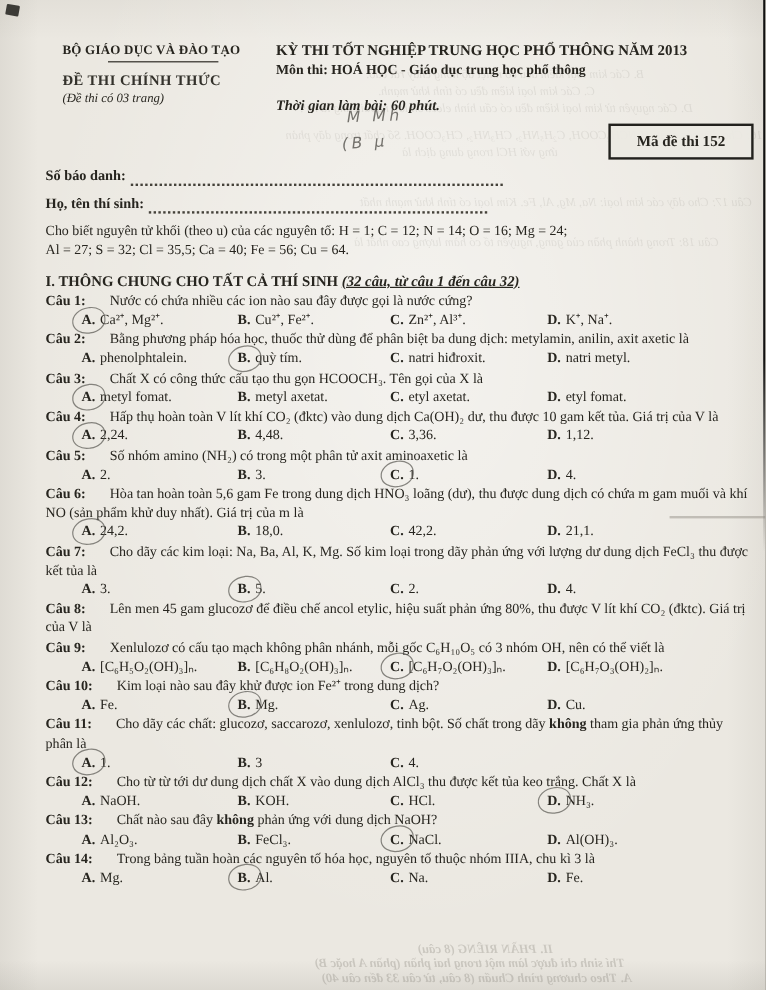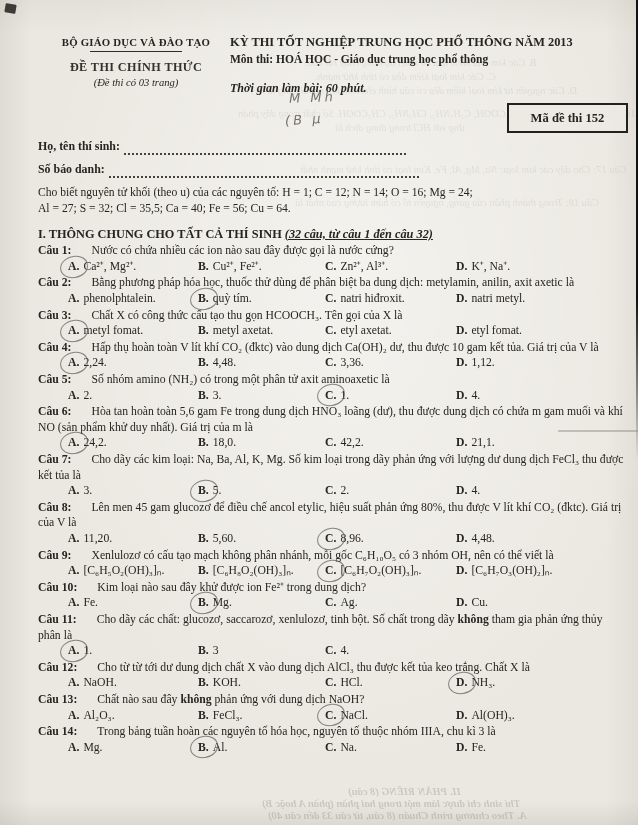--- a/index.html
+++ b/index.html
@@ -12,21 +12,21 @@
       linear-gradient(180deg, rgba(120,115,105,.07), rgba(0,0,0,0) 4%, rgba(0,0,0,0) 97%, rgba(110,105,95,.12)),
       #ebe8e1;
   }
   
   .corner-mark{position:absolute;top:4px;left:5px;width:11px;height:9px;background:#3c3b37;transform:rotate(10deg);border-radius:1px;}
   .edge-line-right{position:absolute;top:0;right:0;width:2px;height:460px;background:linear-gradient(#111 65%,rgba(17,17,17,0));}
   .streak{position:absolute;top:430px;right:0;width:80px;height:2px;background:#8c887e;opacity:.45;}
   .bt{position:absolute;transform:scaleX(-1);color:#6b675e;opacity:.12;font-size:10.3px;font-style:italic;white-space:nowrap;pointer-events:none;}
   .bt.strong{opacity:.25;font-weight:bold;font-size:10.6px;}
   
-  .hdr-left{position:absolute;left:52px;top:36px;width:168px;text-align:center;}
+  .hdr-left{position:absolute;left:52px;top:36px;width:168px;}
   .ministry{font-weight:bold;font-size:10.8px;letter-spacing:.2px;}
   .ministry-rule{width:92px;height:1.4px;background:#2e2c26;margin:3px auto 8px auto;}
   .exam-type{font-weight:bold;font-size:12.2px;letter-spacing:.4px;color:#34322c;}
   .pages-note{font-style:italic;font-size:10.6px;margin-top:2px;}
   .hdr-right{position:absolute;left:230px;top:35px;width:400px;}
   .exam-title{font-weight:bold;font-size:12.4px;}
   .subject-line{font-weight:bold;font-size:11.5px;margin-top:3px;}
   .duration-line{font-weight:bold;font-style:italic;font-size:12px;margin-top:16px;}
   .hw{position:absolute;font-family:"DejaVu Sans",sans-serif;font-style:italic;color:#55534e;opacity:.8;letter-spacing:3px;}
   .hw1{top:90px;left:289px;font-size:13px;transform:rotate(-2deg);}
@@ -90,26 +90,26 @@
   <div class="hw hw1">M Mh</div>
   <div class="hw hw2">(B µ</div>
 
   <div class="code-box">
     <span>Mã đề thi 152</span>
   </div>
 
   <div class="content">
 
     <div class="cand-row">
+      <span class="cand-label">Số báo danh:</span>
+      <span class="dotline dot-id"></span>
+    </div>
+    <div class="cand-row">
       <span class="cand-label">Họ, tên thí sinh:</span>
       <span class="dotline dot-name"></span>
-    </div>
-    <div class="cand-row">
-      <span class="cand-label">Số báo danh:</span>
-      <span class="dotline dot-id"></span>
     </div>
 
     <p class="atomic">Cho biết nguyên tử khối (theo u) của các nguyên tố: H = 1; C = 12; N = 14; O = 16; Mg = 24;</p>
     <p class="atomic">Al = 27; S = 32; Cl = 35,5; Ca = 40; Fe = 56; Cu = 64.</p>
 
     <p class="section-head">
       <span>I. THÔNG CHUNG CHO TẤT CẢ THÍ SINH</span>
       <span class="section-note">(32 câu, từ câu 1 đến câu 32)</span>
     </p>
 
@@ -195,26 +195,20 @@
       <span class="opt circled"><b class="ol">B.</b><span>5.</span></span>
       <span class="opt"><b class="ol">C.</b><span>2.</span></span>
       <span class="opt"><b class="ol">D.</b><span>4.</span></span>
     </p>
   </div>
 
   <div class="q">
     <p class="q-text">
       <b class="q-num">Câu 8:</b><span class="q-body">Lên men 45 gam glucozơ để điều chế ancol etylic, hiệu suất phản ứng 80%, thu được V lít khí CO₂ (đktc). Giá trị của V là</span>
     </p>
-    <p class="opts">
-      <span class="opt"><b class="ol">A.</b><span>11,20.</span></span>
-      <span class="opt"><b class="ol">B.</b><span>5,60.</span></span>
-      <span class="opt circled"><b class="ol">C.</b><span>8,96.</span></span>
-      <span class="opt"><b class="ol">D.</b><span>4,48.</span></span>
-    </p>
   </div>
 
   <div class="q">
     <p class="q-text">
       <b class="q-num">Câu 9:</b><span class="q-body">Xenlulozơ có cấu tạo mạch không phân nhánh, mỗi gốc C₆H₁₀O₅ có 3 nhóm OH, nên có thể viết là</span>
     </p>
     <p class="opts">
       <span class="opt"><b class="ol">A.</b><span>[C₆H₅O₂(OH)₃]ₙ.</span></span>
       <span class="opt"><b class="ol">B.</b><span>[C₆H₈O₂(OH)₃]ₙ.</span></span>
       <span class="opt circled"><b class="ol">C.</b><span>[C₆H₇O₂(OH)₃]ₙ.</span></span>

